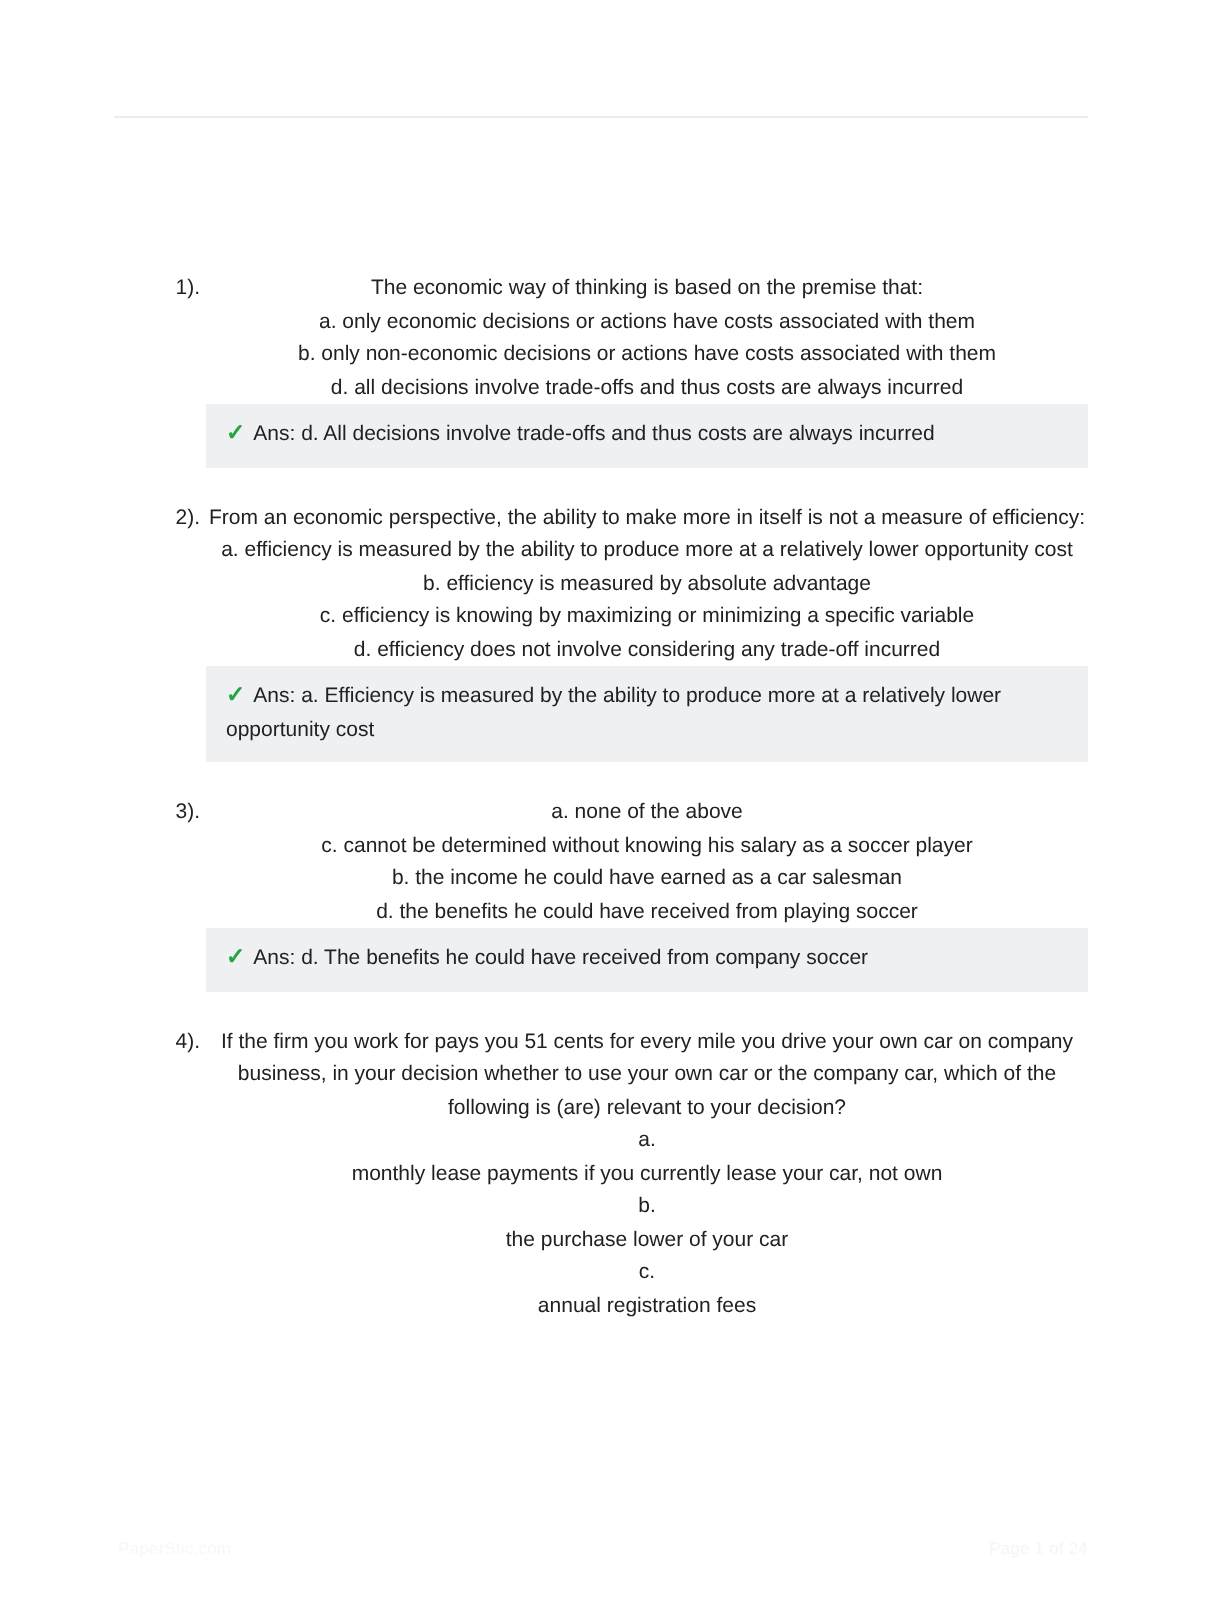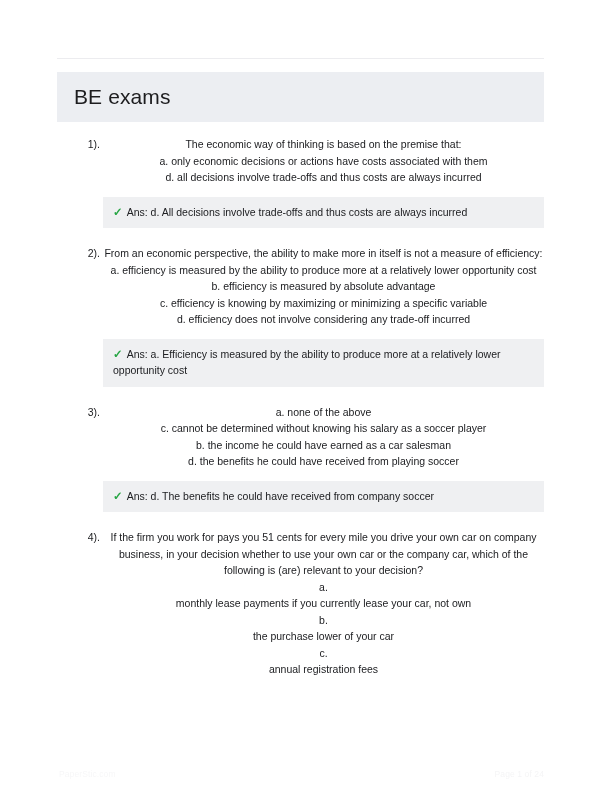--- a/index.html
+++ b/index.html
@@ -90,21 +90,20 @@
     font-size: 10.5px;
     line-height: 16.5px;
     color: #202124;
     margin: 0;
     text-align: center;
   }
 
   .qopts { margin-top: 0; }
 
   .ansbox {
-    margin-top: 11px;
     background: #eff0f2;
     padding: 7px 20px 8px 10px;
     font-size: 10.5px;
     line-height: 16.5px;
     color: #202124;
     position: relative;
   }
   .ansbox .check {
     color: #27a544;
     font-size: 11.5px;
@@ -143,32 +142,30 @@
     letter-spacing: 0.1px;
   }
 </style>
 </head>
 <body>
 
 <div class="page">
 
   <div class="top-rule"></div>
 
-  <div class="title-band">
-    <div class="title-text">BE exams</div>
-  </div>
 
   <div class="content">
 
     <div class="qblock">
       <div class="qnum">1).</div>
       <div class="qbody">
         <p class="qstem">The economic way of thinking is based on the premise that:</p>
         <div class="qopts">
           <p class="qopt">a. only economic decisions or actions have costs associated with them</p>
+          <p class="qopt">b. only non-economic decisions or actions have costs associated with them</p>
           <p class="qopt">d. all decisions involve trade-offs and thus costs are always incurred</p>
         </div>
         <div class="ansbox">
           <span class="check">✓</span><span class="anstext">Ans: d. All decisions involve trade-offs and thus costs are always incurred</span>
         </div>
       </div>
     </div>
 
     <div class="qblock">
       <div class="qnum">2).</div>

